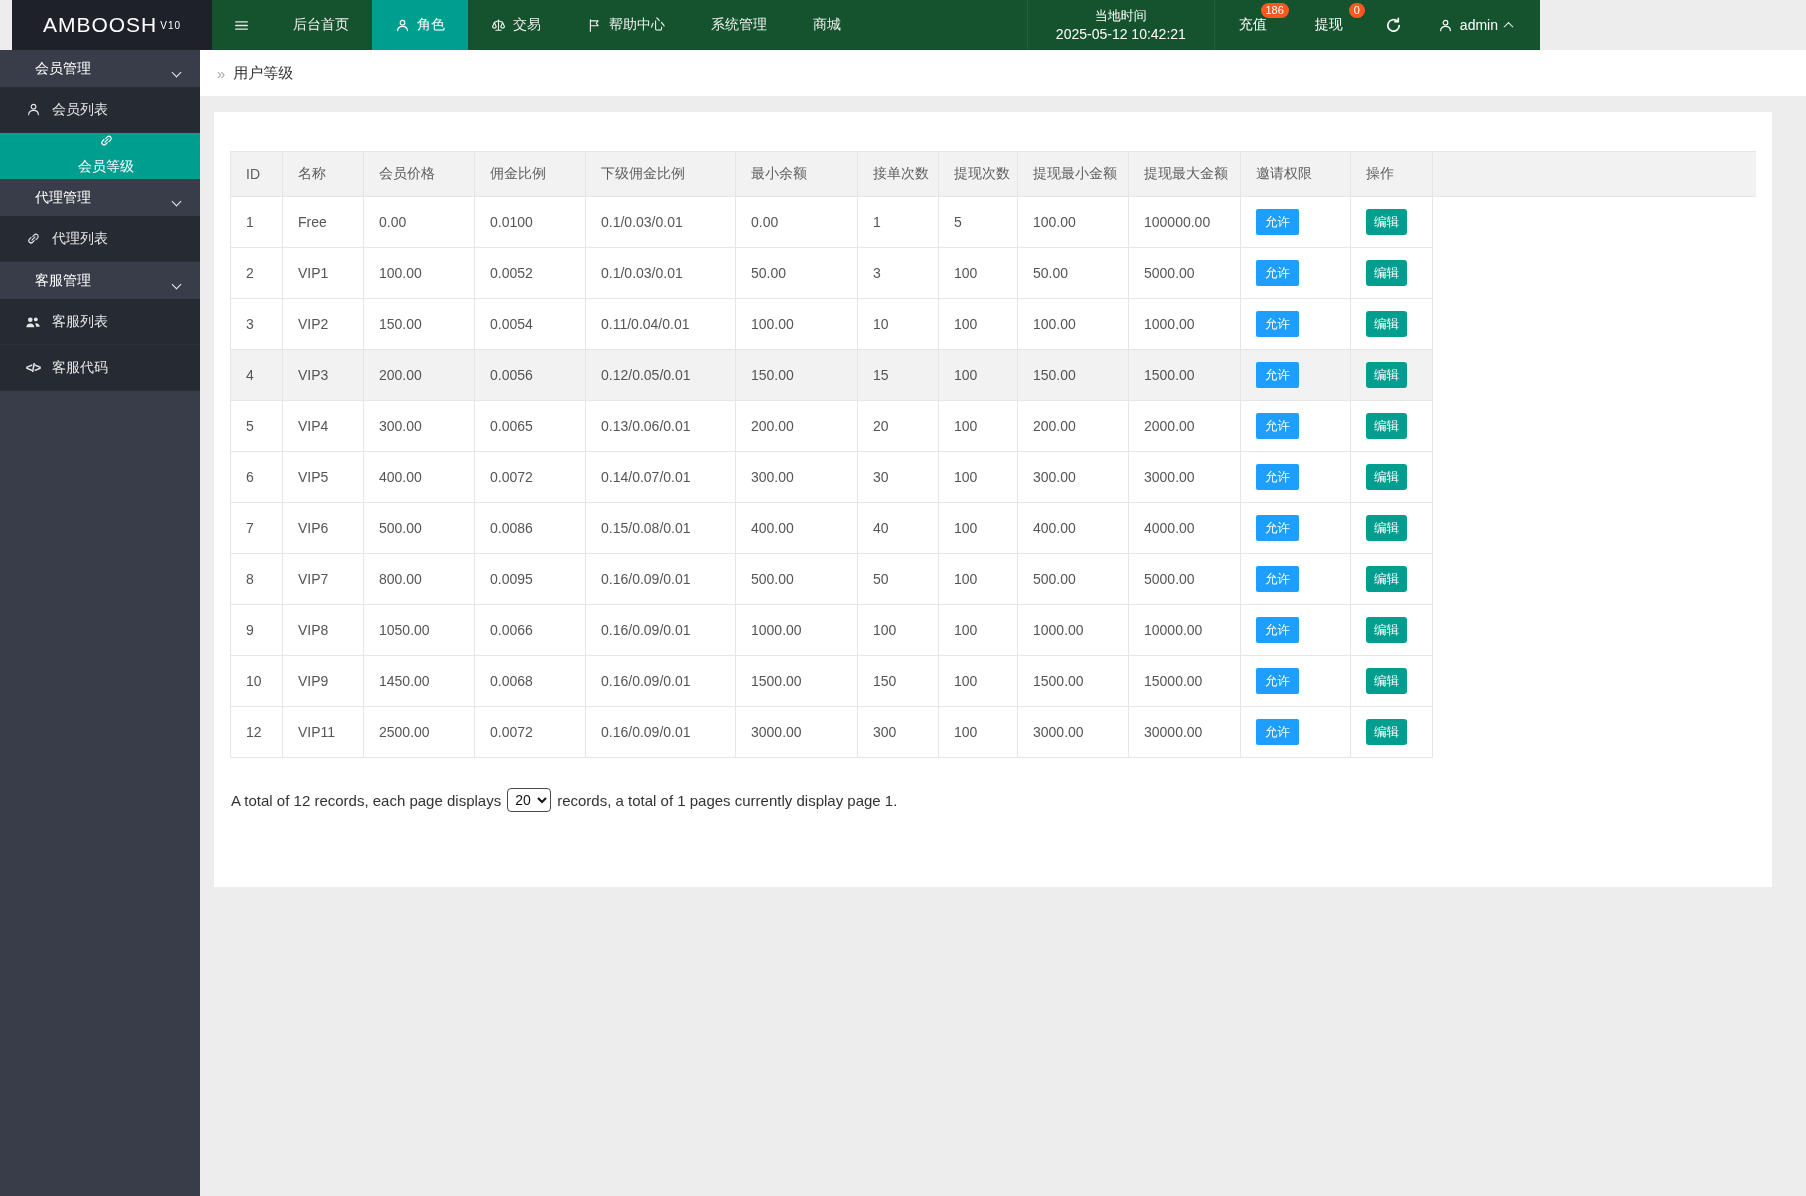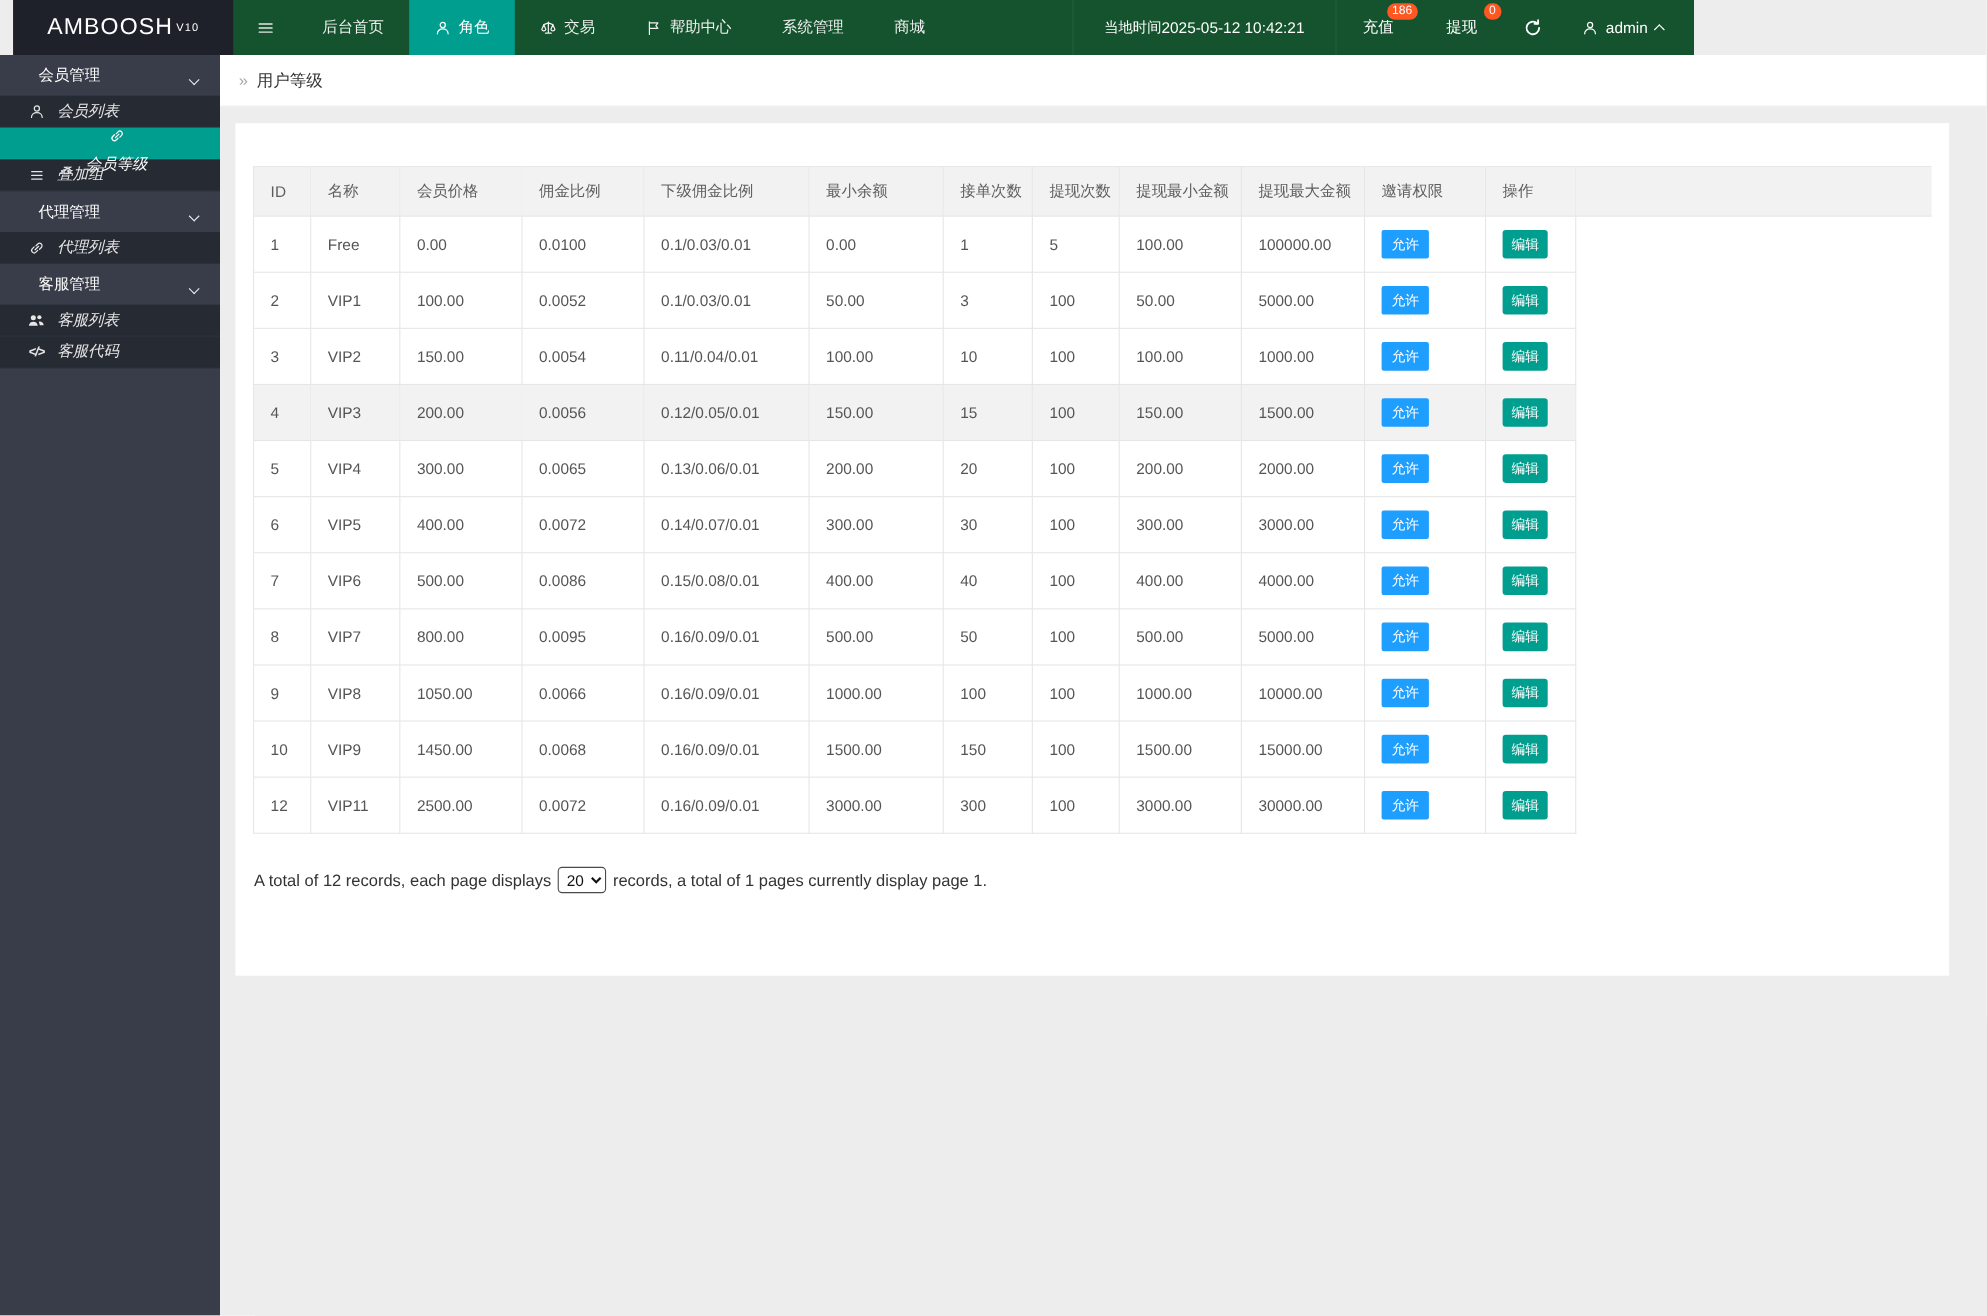--- a/index.html
+++ b/index.html
@@ -22,44 +22,44 @@
   .logo sup { font-size:10px; margin-left:3px; }
   .hamburger { width:58px; display:flex; align-items:center; justify-content:center; color:#e8e8e8; cursor:pointer; }
   .hamburger .svg { width:17px; height:17px; }
   .nav { display:flex; align-items:stretch;justify-content:space-between; }
   .nav-item { display:flex; align-items:center; gap:7px; padding:0 23px;
     color:#f0f0f0; font-size:14px; cursor:pointer; }
   .nav-item.active { background:#009E8F; color:#fff; }
   .nav-ic { display:flex; }
 
   .top-right { margin-left:auto; display:flex; align-items:stretch; color:#fff; }
-  .time-block { display:flex; flex-direction:row; justify-content:center; align-items:center;
+  .time-block { display:flex; flex-direction:column; justify-content:center; align-items:center;
     padding:0 28px; border-left:1px solid rgba(255,255,255,0.07); border-right:1px solid rgba(255,255,255,0.07); }
   .time-label { font-size:13px; line-height:18px; }
   .time-value { font-size:14px; line-height:19px; }
   .tr-item { position:relative; display:flex; align-items:center; padding:0 24px;
     font-size:14px; cursor:pointer; }
   .badge { position:absolute; top:3px; right:2px; background:#FF5722; color:#fff;
     font-size:11px; line-height:15px; padding:0 5px; border-radius:9px; min-width:15px; text-align:center; }
   .refresh-btn { display:flex; align-items:center; padding:0 18px; cursor:pointer; }
   .refresh-btn .svg { width:17px; height:17px; stroke-width:1.6; }
   .admin-box { display:flex; align-items:center; gap:7px; padding:0 28px 0 18px; cursor:pointer; font-size:14px; }
   .chev { width:7px; height:7px; border-right:1.4px solid currentColor; border-bottom:1.4px solid currentColor; display:inline-block; }
   .chev-up { transform:rotate(-135deg) translate(-1px,-1px); }
   .chev-down { transform:rotate(45deg); }
 
   
   .sidebar { position:absolute; top:50px; left:0; width:200px; height:1146px;
     background:#393D49; }
   .side-group { height:37px; display:flex; align-items:center; padding:0 20px 0 23px;
     color:#fff; font-size:14px; cursor:pointer; position:relative;margin-left:12px; }
   .side-group .chev { position:absolute; right:20px; top:19px; opacity:.9; }
-  .side-item { height:29px; display:flex; align-items:center; gap:10px; padding:0 12px 0 24px;
+  .side-item { height:46px; display:flex; align-items:center; gap:10px; padding:0 12px 0 24px;
     background:#262A33; color:#e6e6e6; font-size:14px; cursor:pointer;
-    border-bottom:1px solid rgba(255,255,255,0.03);font-style:italic; }
+    border-bottom:1px solid rgba(255,255,255,0.03); }
   .side-item.active { background:#009E8F; color:#fff;flex-direction:column; }
   .side-ic { width:18px; display:flex; justify-content:center; }
 
   
   .main { position:absolute; top:50px; left:200px; width:1606px; height:1146px; background:#EDEDEE; }
   .breadcrumb-bar { height:47px; background:#fff; display:flex; align-items:center;
     padding-left:17px; border-bottom:1px solid #ececec; }
   .crumb-caret { color:#a6a6a6; font-size:15px; margin-right:8px; }
   .crumb-title { color:#333; font-size:15px; }
 
@@ -183,28 +183,20 @@
       </span>
       <span>会员列表</span>
     </div>
     <div class="side-item active">
       <span class="side-ic">
         <svg class="svg" viewBox="0 0 16 16">
           <path d="M6.3 9.7l3.4-3.4M5.4 6.9L3.7 8.6a2.4 2.4 0 0 0 3.4 3.4l1.7-1.7M7.2 5.8l1.7-1.7a2.4 2.4 0 0 1 3.4 3.4l-1.7 1.7"></path>
         </svg>
       </span>
       <span>会员等级</span>
-    </div>
-    <div class="side-item">
-      <span class="side-ic">
-        <svg class="svg" viewBox="0 0 16 16">
-          <path d="M3 4.4h10M3 8h10M3 11.6h10"></path>
-        </svg>
-      </span>
-      <span>叠加组</span>
     </div>
     <div class="side-group">
       <span>代理管理</span>
       <span class="chev chev-down"></span>
     </div>
     <div class="side-item">
       <span class="side-ic">
         <svg class="svg" viewBox="0 0 16 16">
           <path d="M6.3 9.7l3.4-3.4M5.4 6.9L3.7 8.6a2.4 2.4 0 0 0 3.4 3.4l1.7-1.7M7.2 5.8l1.7-1.7a2.4 2.4 0 0 1 3.4 3.4l-1.7 1.7"></path>
         </svg>

